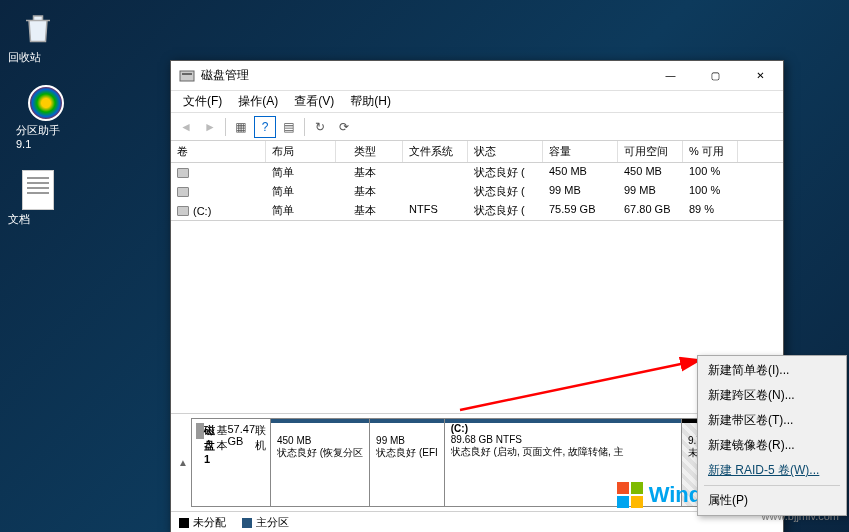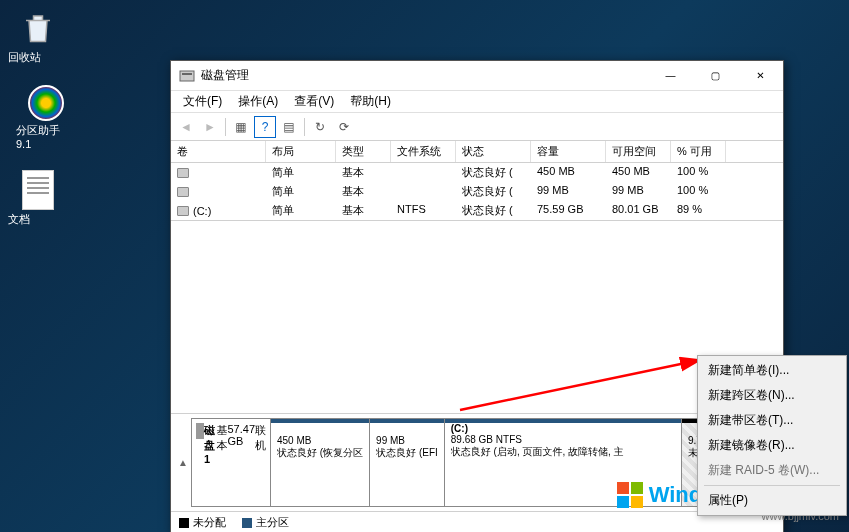--- a/index.html
+++ b/index.html
@@ -33,21 +33,21 @@
   .tool-sep { width: 1px; height: 18px; background: #ccc; margin: 0 2px; }
 
   
   .volume-list { flex: 0 0 auto; border-bottom: 1px solid #d0d0d0; overflow: hidden; }
   .vl-header, .vl-row { display: flex; font-size: 11px; }
   .vl-header { background: #fff; border-bottom: 1px solid #d0d0d0; }
   .vl-header .col { padding: 3px 6px; border-right: 1px solid #e0e0e0; white-space: nowrap; overflow: hidden; }
   .vl-row .col { padding: 2px 6px; white-space: nowrap; overflow: hidden; }
   .vl-row .col.first { display: flex; align-items: center; gap: 4px; }
   .vol-icon { width: 12px; height: 10px; background: #ccc; border: 1px solid #888; border-radius: 1px; display: inline-block; }
-  .c-vol { width: 95px; } .c-layout { width: 70px; } .c-type { width: 55px; } .c-fs { width: 65px; } .c-status { width: 75px; } .c-cap { width: 75px; } .c-free { width: 65px; } .c-pct { width: 55px; }
+  .c-vol { width: 95px; } .c-layout { width: 70px; } .c-type { width: 55px; margin-left: 12px; } .c-fs { width: 65px; } .c-status { width: 75px; } .c-cap { width: 75px; } .c-free { width: 65px; } .c-pct { width: 55px; }
 
   .spacer { flex: 1; }
 
   
   .disk-panel { flex: 0 0 98px; border-top: 1px solid #d0d0d0; display: flex; padding: 4px; gap: 0; position: relative; }
   .disk-panel .scroll-arrow { width: 16px; display: flex; align-items: center; justify-content: center; font-size: 10px; color: #666; }
   .disk-label-box { width: 80px; border: 1px solid #888; padding: 4px; font-size: 11px; display: flex; flex-direction: row; }
   .disk-label-box .disk-icon { width: 20px; height: 16px; background: #999; margin-bottom: 2px; }
   .partitions { flex: 1; display: flex; border: 1px solid #888; border-left: none; }
   .partition { border-right: 1px solid #888; padding: 4px 6px; font-size: 10px; display: flex; flex-direction: column; justify-content: flex-start; position: relative; }
@@ -60,21 +60,21 @@
   
   .legend { height: 22px; border-top: 1px solid #d0d0d0; display: flex; align-items: center; padding: 0 8px; gap: 16px; font-size: 11px; }
   .legend-item { display: flex; align-items: center; gap: 4px; }
   .legend-swatch { width: 10px; height: 10px; }
   .sw-unalloc { background: #000; }
   .sw-primary { background: #26547c; }
 
   
   .context-menu { position: absolute; top: 355px; left: 697px; width: 150px; background: #f0f0f0; border: 1px solid #aaa; box-shadow: 2px 2px 6px rgba(0,0,0,0.3); padding: 2px; font-size: 12px; z-index: 100; }
   .ctx-item { padding: 4px 8px; cursor: pointer; }
-  .ctx-item.disabled { color: #737373; cursor: default; }
+  .ctx-item.disabled { color: #0c4a6e; cursor: default; text-decoration: underline; }
   .ctx-sep { height: 1px; background: #ccc; margin: 2px 4px; }
 
   
   .arrow-overlay { position: absolute; top: 340px; left: 455px; z-index: 90; pointer-events: none; }
 
   
   .watermark { position: absolute; right: 10px; bottom: 10px; text-align: right; }
   .watermark .wm-main { font-size: 22px; font-weight: bold; display: flex; align-items: center; justify-content: flex-end; gap: 6px; }
   .watermark .wm-main .win-logo { display: grid; grid-template: 1fr 1fr / 1fr 1fr; gap: 2px; width: 26px; height: 26px; }
   .watermark .wm-main .win-logo span:nth-child(1){background:#f25022;} .watermark .wm-main .win-logo span:nth-child(2){background:#7fba00;} .watermark .wm-main .win-logo span:nth-child(3){background:#00a4ef;} .watermark .wm-main .win-logo span:nth-child(4){background:#ffb900;}
@@ -177,21 +177,21 @@
     <div class="vl-row">
       <div class="col c-vol first">
           <span class="vol-icon"></span>
           <span>(C:)</span>
         </div>
       <div class="col c-layout">简单</div>
       <div class="col c-type">基本</div>
       <div class="col c-fs">NTFS</div>
       <div class="col c-status">状态良好 (</div>
       <div class="col c-cap">75.59 GB</div>
-      <div class="col c-free">80.01 GB</div>
+      <div class="col c-free">67.80 GB</div>
       <div class="col c-pct">89 %</div>
     </div>
   </div>
 
   <div class="spacer"></div>
 
   <div class="disk-panel">
     <div class="scroll-arrow">▲</div>
     <div style="flex:1;display:flex;">
       <div class="disk-label-box">

